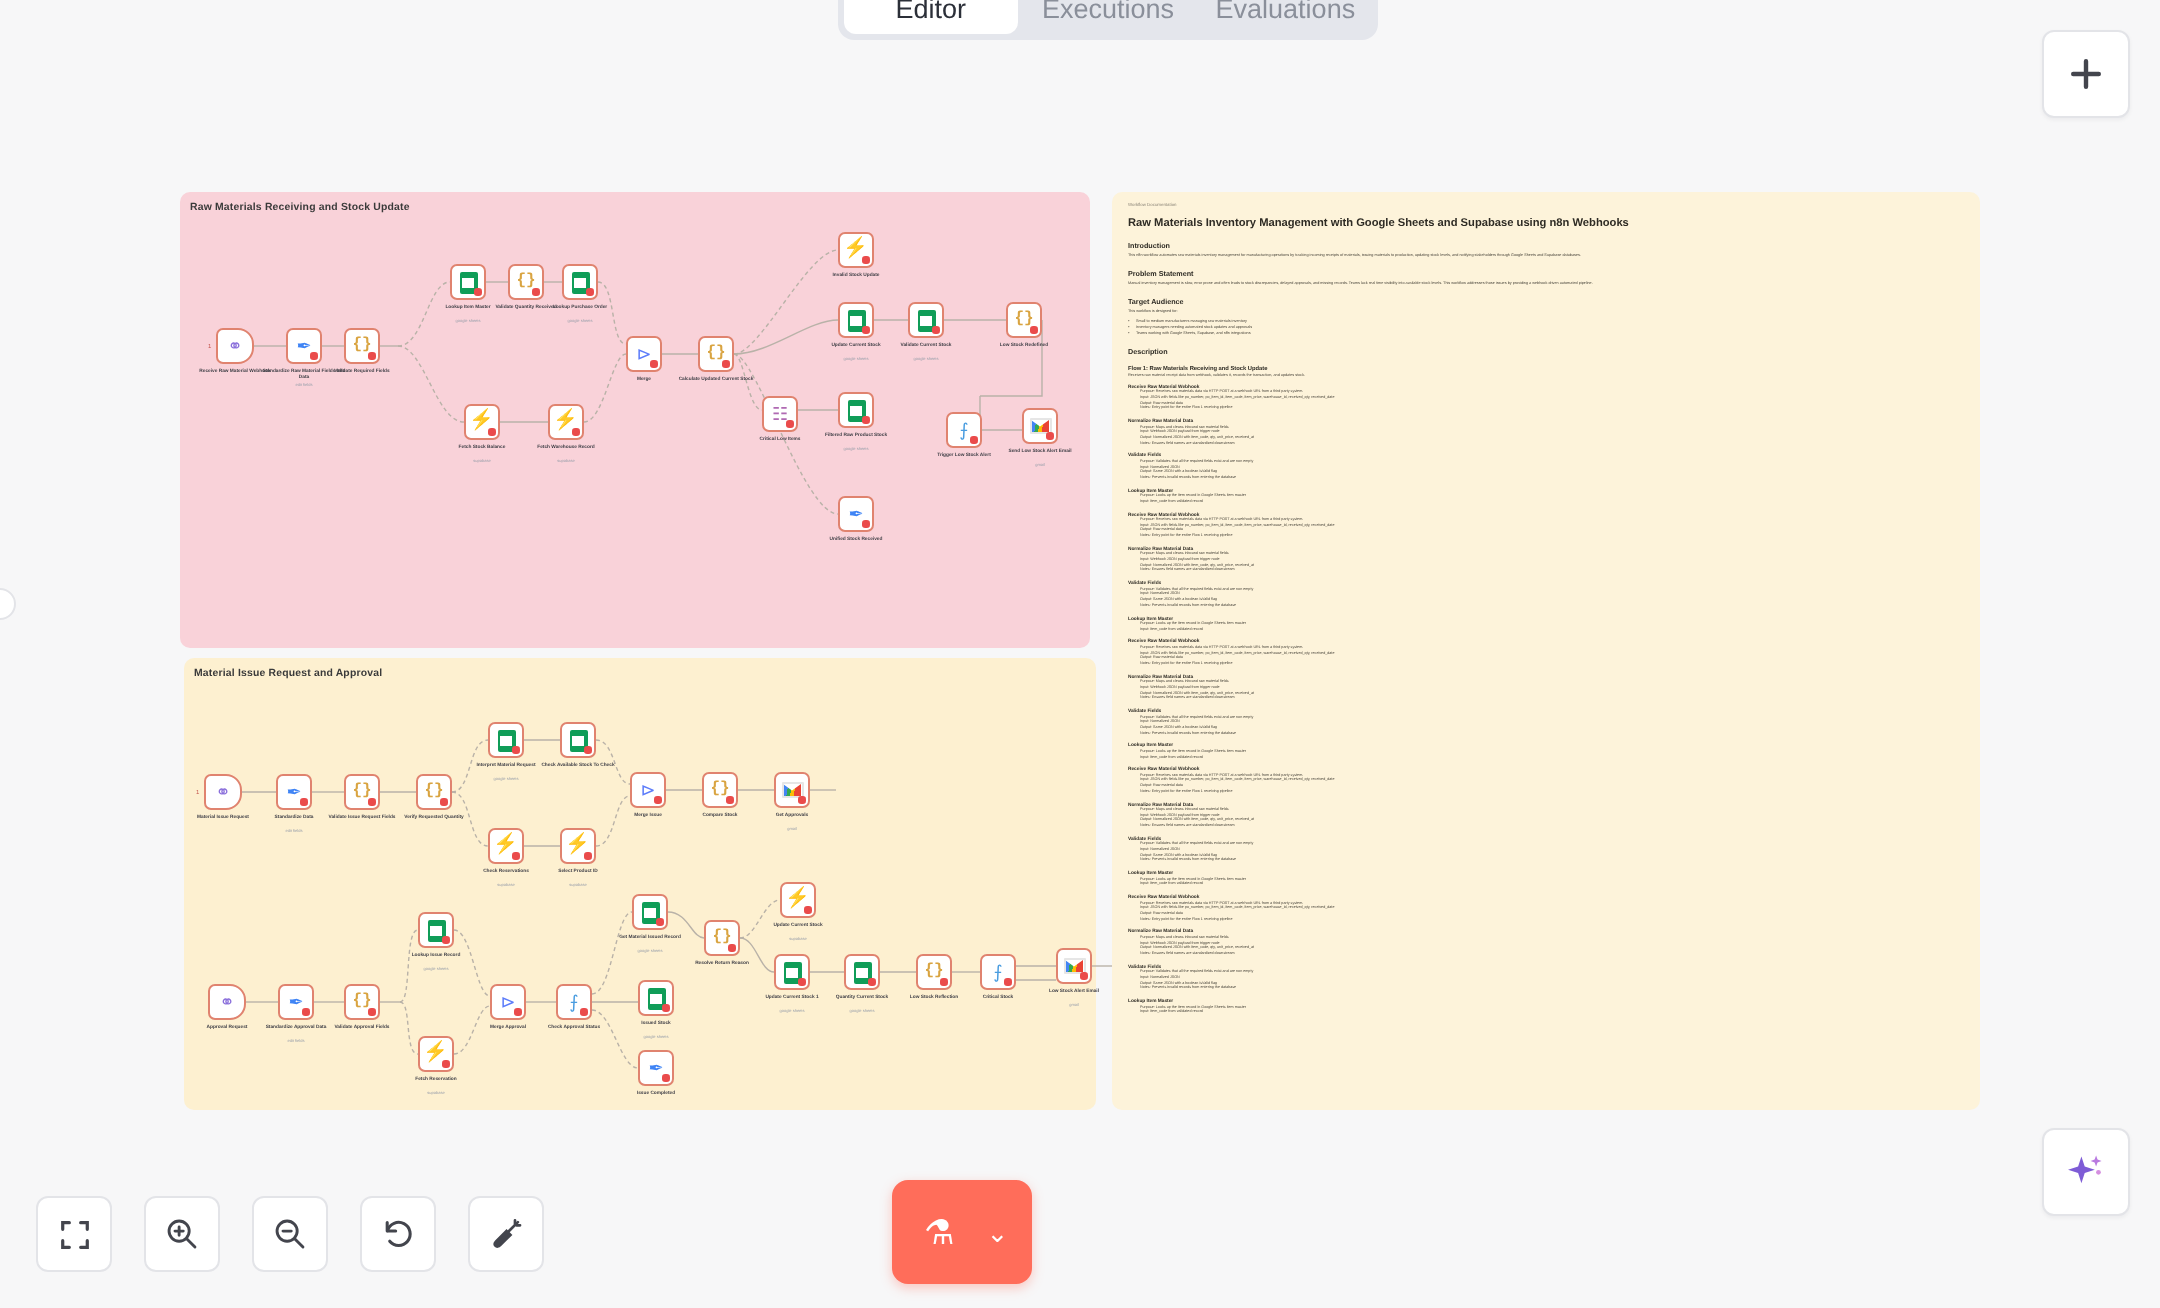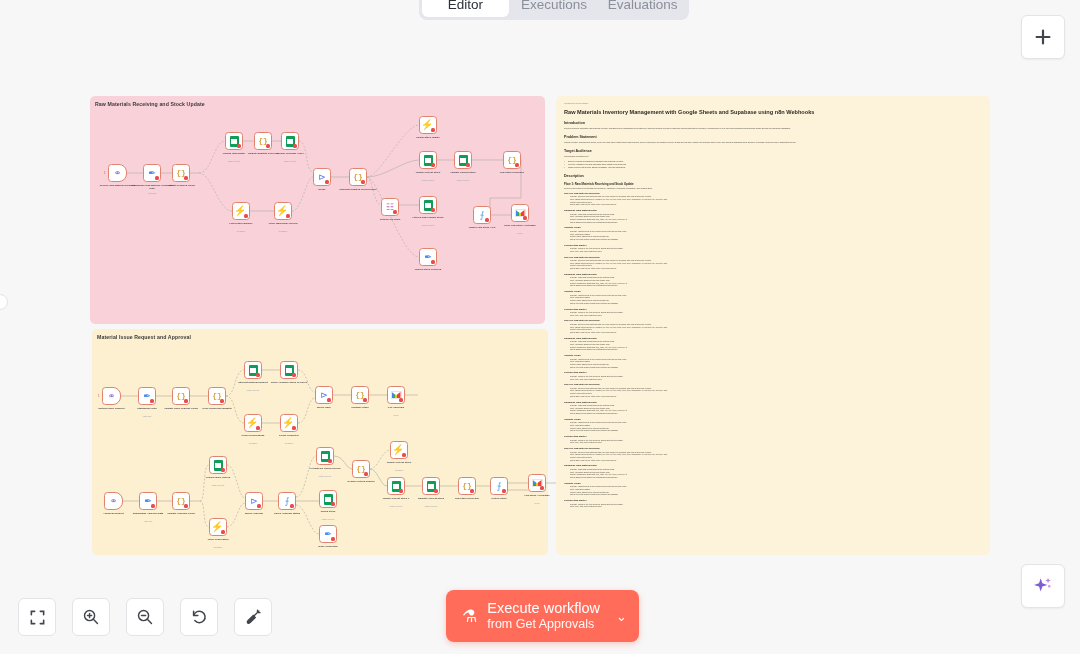--- a/index.html
+++ b/index.html
@@ -761,20 +761,16 @@
           <path d="M16.6 3.4 11 9"></path>
           <path d="M10.3 8.3 4.6 14c-.9.9-1 2-.4 2.6.6.6 1.7.5 2.6-.4l5.7-5.7z" fill="#43454d"></path>
           <path d="M15 2.4v2M17.8 5.2h-2"></path>
         </g>
       </svg>
     </div>
   </div>
 
   <div class="exec">
     <span class="flask">⚗</span>
-    <span class="txt">
-      <span class="t1">Execute workflow</span>
-      <span class="t2">from Get Approvals</span>
-    </span>
     <span class="chev">⌄</span>
   </div>
 
 </div>
 
 </body></html>

